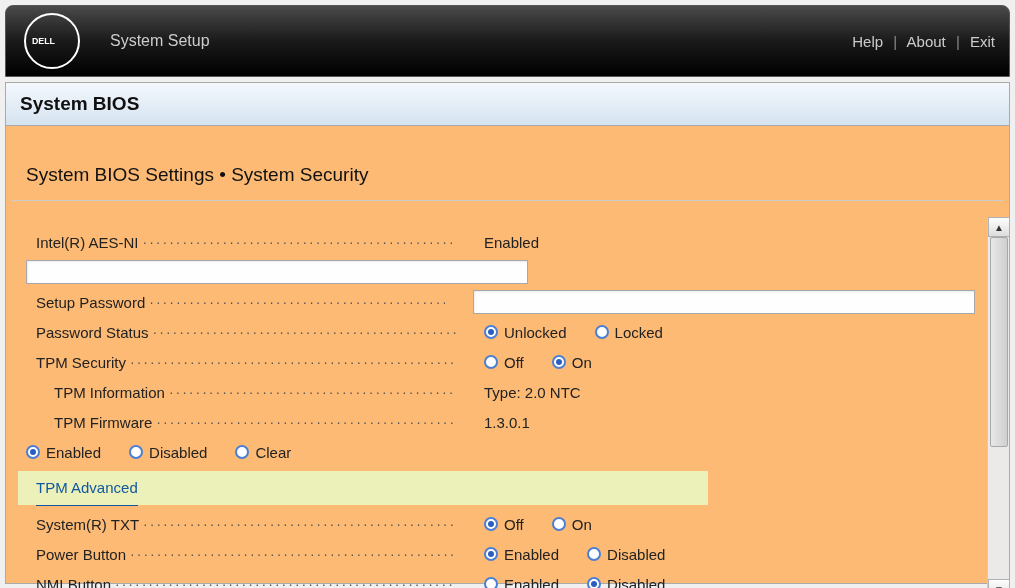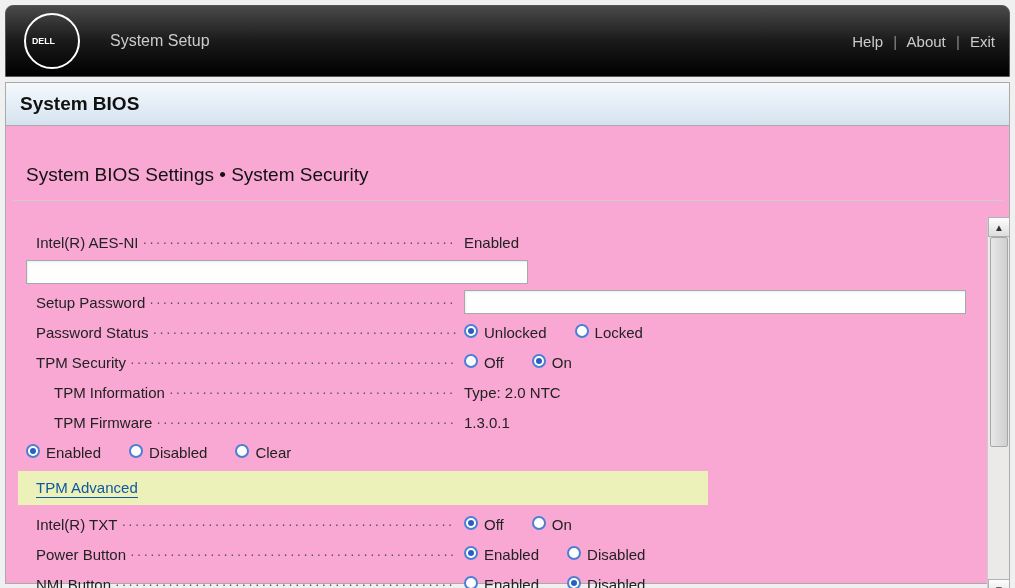--- a/index.html
+++ b/index.html
@@ -33,21 +33,21 @@
   }
   .topbar-links {
     position: absolute; right: 14px; font-size: 15px; color: #ccc;
   }
   .topbar-links span { cursor: pointer; }
   .topbar-links .sep { margin: 0 6px; color: #888; }
 
   .page {
     margin: 5px;
     border: 1px solid #aaa;
-    background: #f9a8d4;
+    background: #fdba74;
     height: 502px;
   }
   .section-header {
     background: linear-gradient(to bottom, #f4f8fd 0%, #d5e3f0 100%);
     border-bottom: 1px solid #aaa;
     padding: 10px 14px;
     font-size: 19px;
     font-weight: bold;
     color: #111;
   }
@@ -89,20 +89,21 @@
     background: linear-gradient(to right,#e8e8e8,#cfcfcf);
     border: 1px solid #a8a8a8;
     border-radius: 2px;
   }
 
   .row {
     display: flex;
     align-items: center;
     min-height: 30px;
     padding: 0 6px;
+    gap: 20px;
   }
   .row.indent .label { padding-left: 36px; }
   .label {
     width: 438px;
     padding-left: 18px;
     color: #222;
     font-size: 15px;
     position: relative;
     white-space: nowrap;
     overflow: hidden;
@@ -119,21 +120,21 @@
     flex: 1;
     display: flex;
     align-items: center;
     gap: 28px;
     font-size: 15px;
     color: #222;
     padding-left: 8px;
   }
   .value-static { color: #222; }
   .radio {
-    display: inline-flex; align-items: flex-start; gap: 6px;
+    display: inline-flex; align-items: center; gap: 6px;
     cursor: pointer;
   }
   .radio-dot {
     width: 14px; height: 14px;
     border: 2px solid #4a7fd4;
     border-radius: 50%;
     display: inline-flex; align-items: center; justify-content: center;
     background: #fff;
   }
   .radio-dot.off { border-color: #4a7fd4; }
@@ -151,21 +152,21 @@
   }
   .highlighted-row {
     background: #ecf1b9;
     margin: 4px 6px;
     padding: 8px 18px;
     width: 690px;
   }
   .highlighted-row .link {
     color: #1158a0;
     border-bottom: 1px solid #1158a0;
-    padding-bottom: 1px;
+    padding-bottom: 9px;
     font-size: 15px;
   }
 </style>
 </head>
 <body>
 
 <div class="topbar">
   <div class="logo-wrap">
     <svg viewBox="0 0 100 30">
       <text x="0" y="22" font-family="Arial" font-size="22" font-weight="bold" fill="#fff" letter-spacing="0">DELL</text>
@@ -271,21 +272,21 @@
               <span>Clear</span>
             </span>
         </div>
       </div>
 
       <div class="highlighted-row">
         <span class="link">TPM Advanced</span>
       </div>
 
       <div class="row">
-        <div class="label">Intel(R) TXT</div>
+        <div class="label">System(R) TXT</div>
         <div class="value-col">
           <span class="radio">
               <span class="radio-dot on">
                 <span class="inner"></span>
               </span>
               <span>Off</span>
             </span>
           <span class="radio">
               <span class="radio-dot off"></span>
               <span>On</span>

